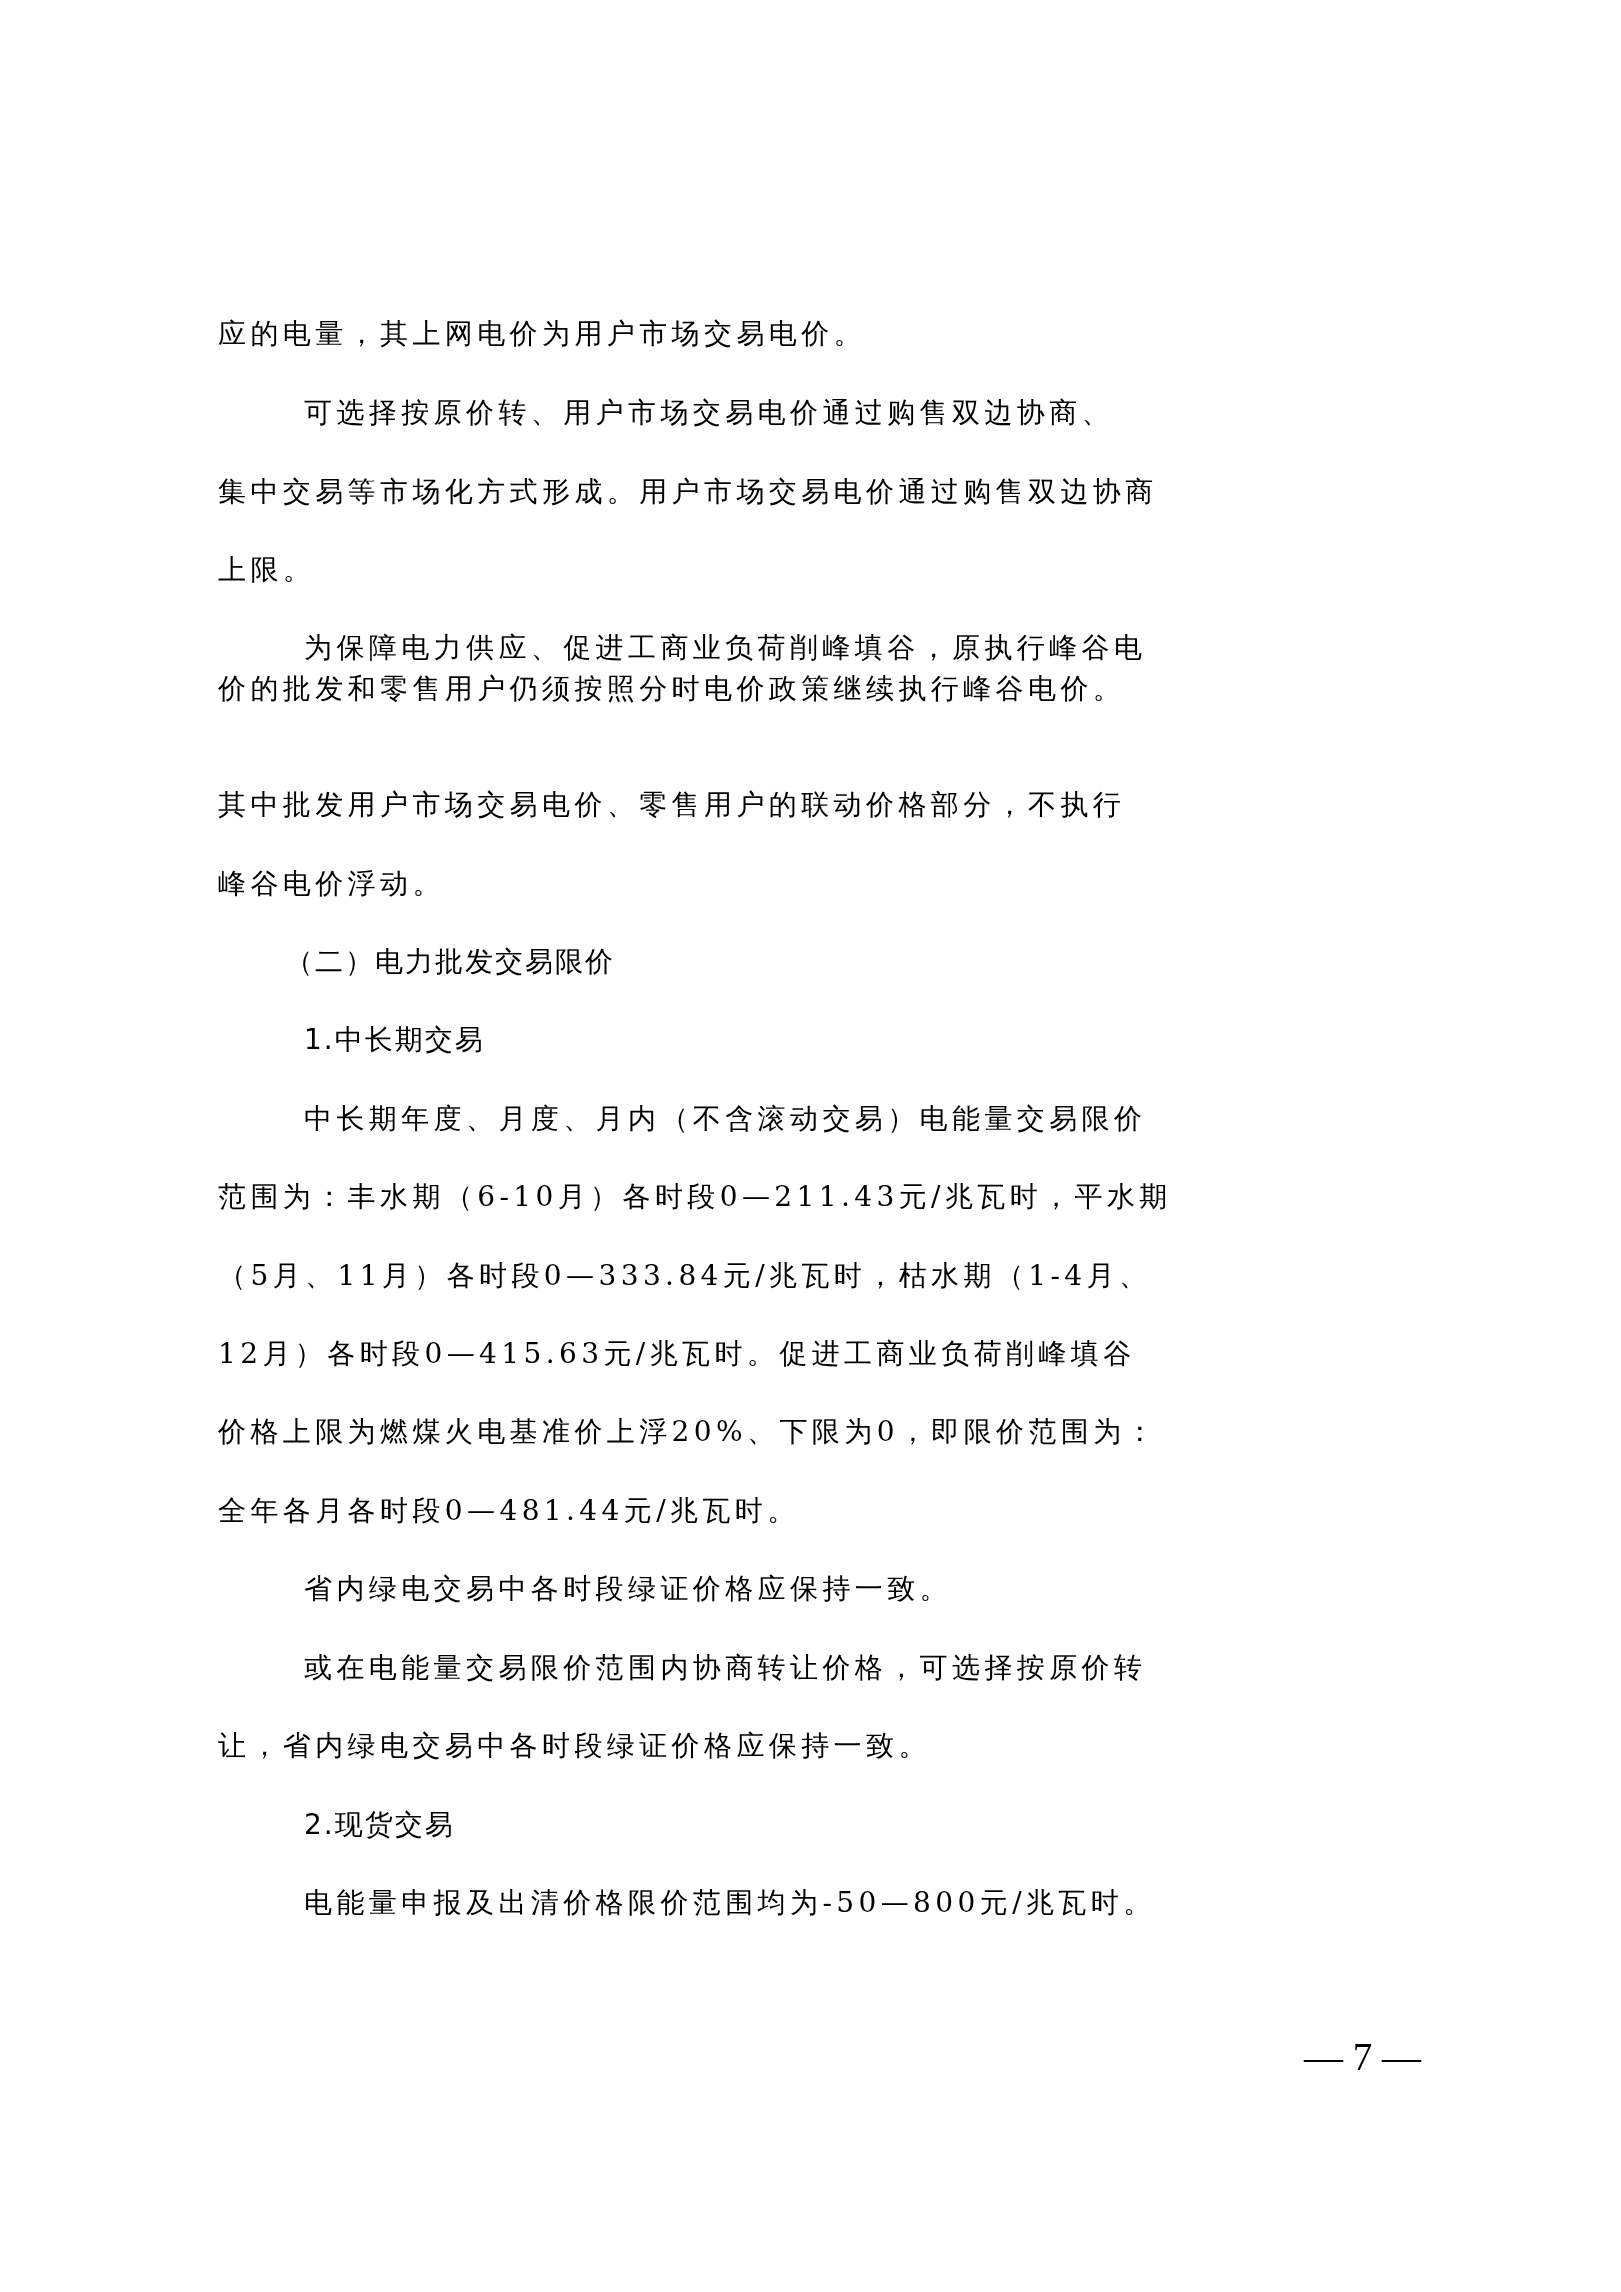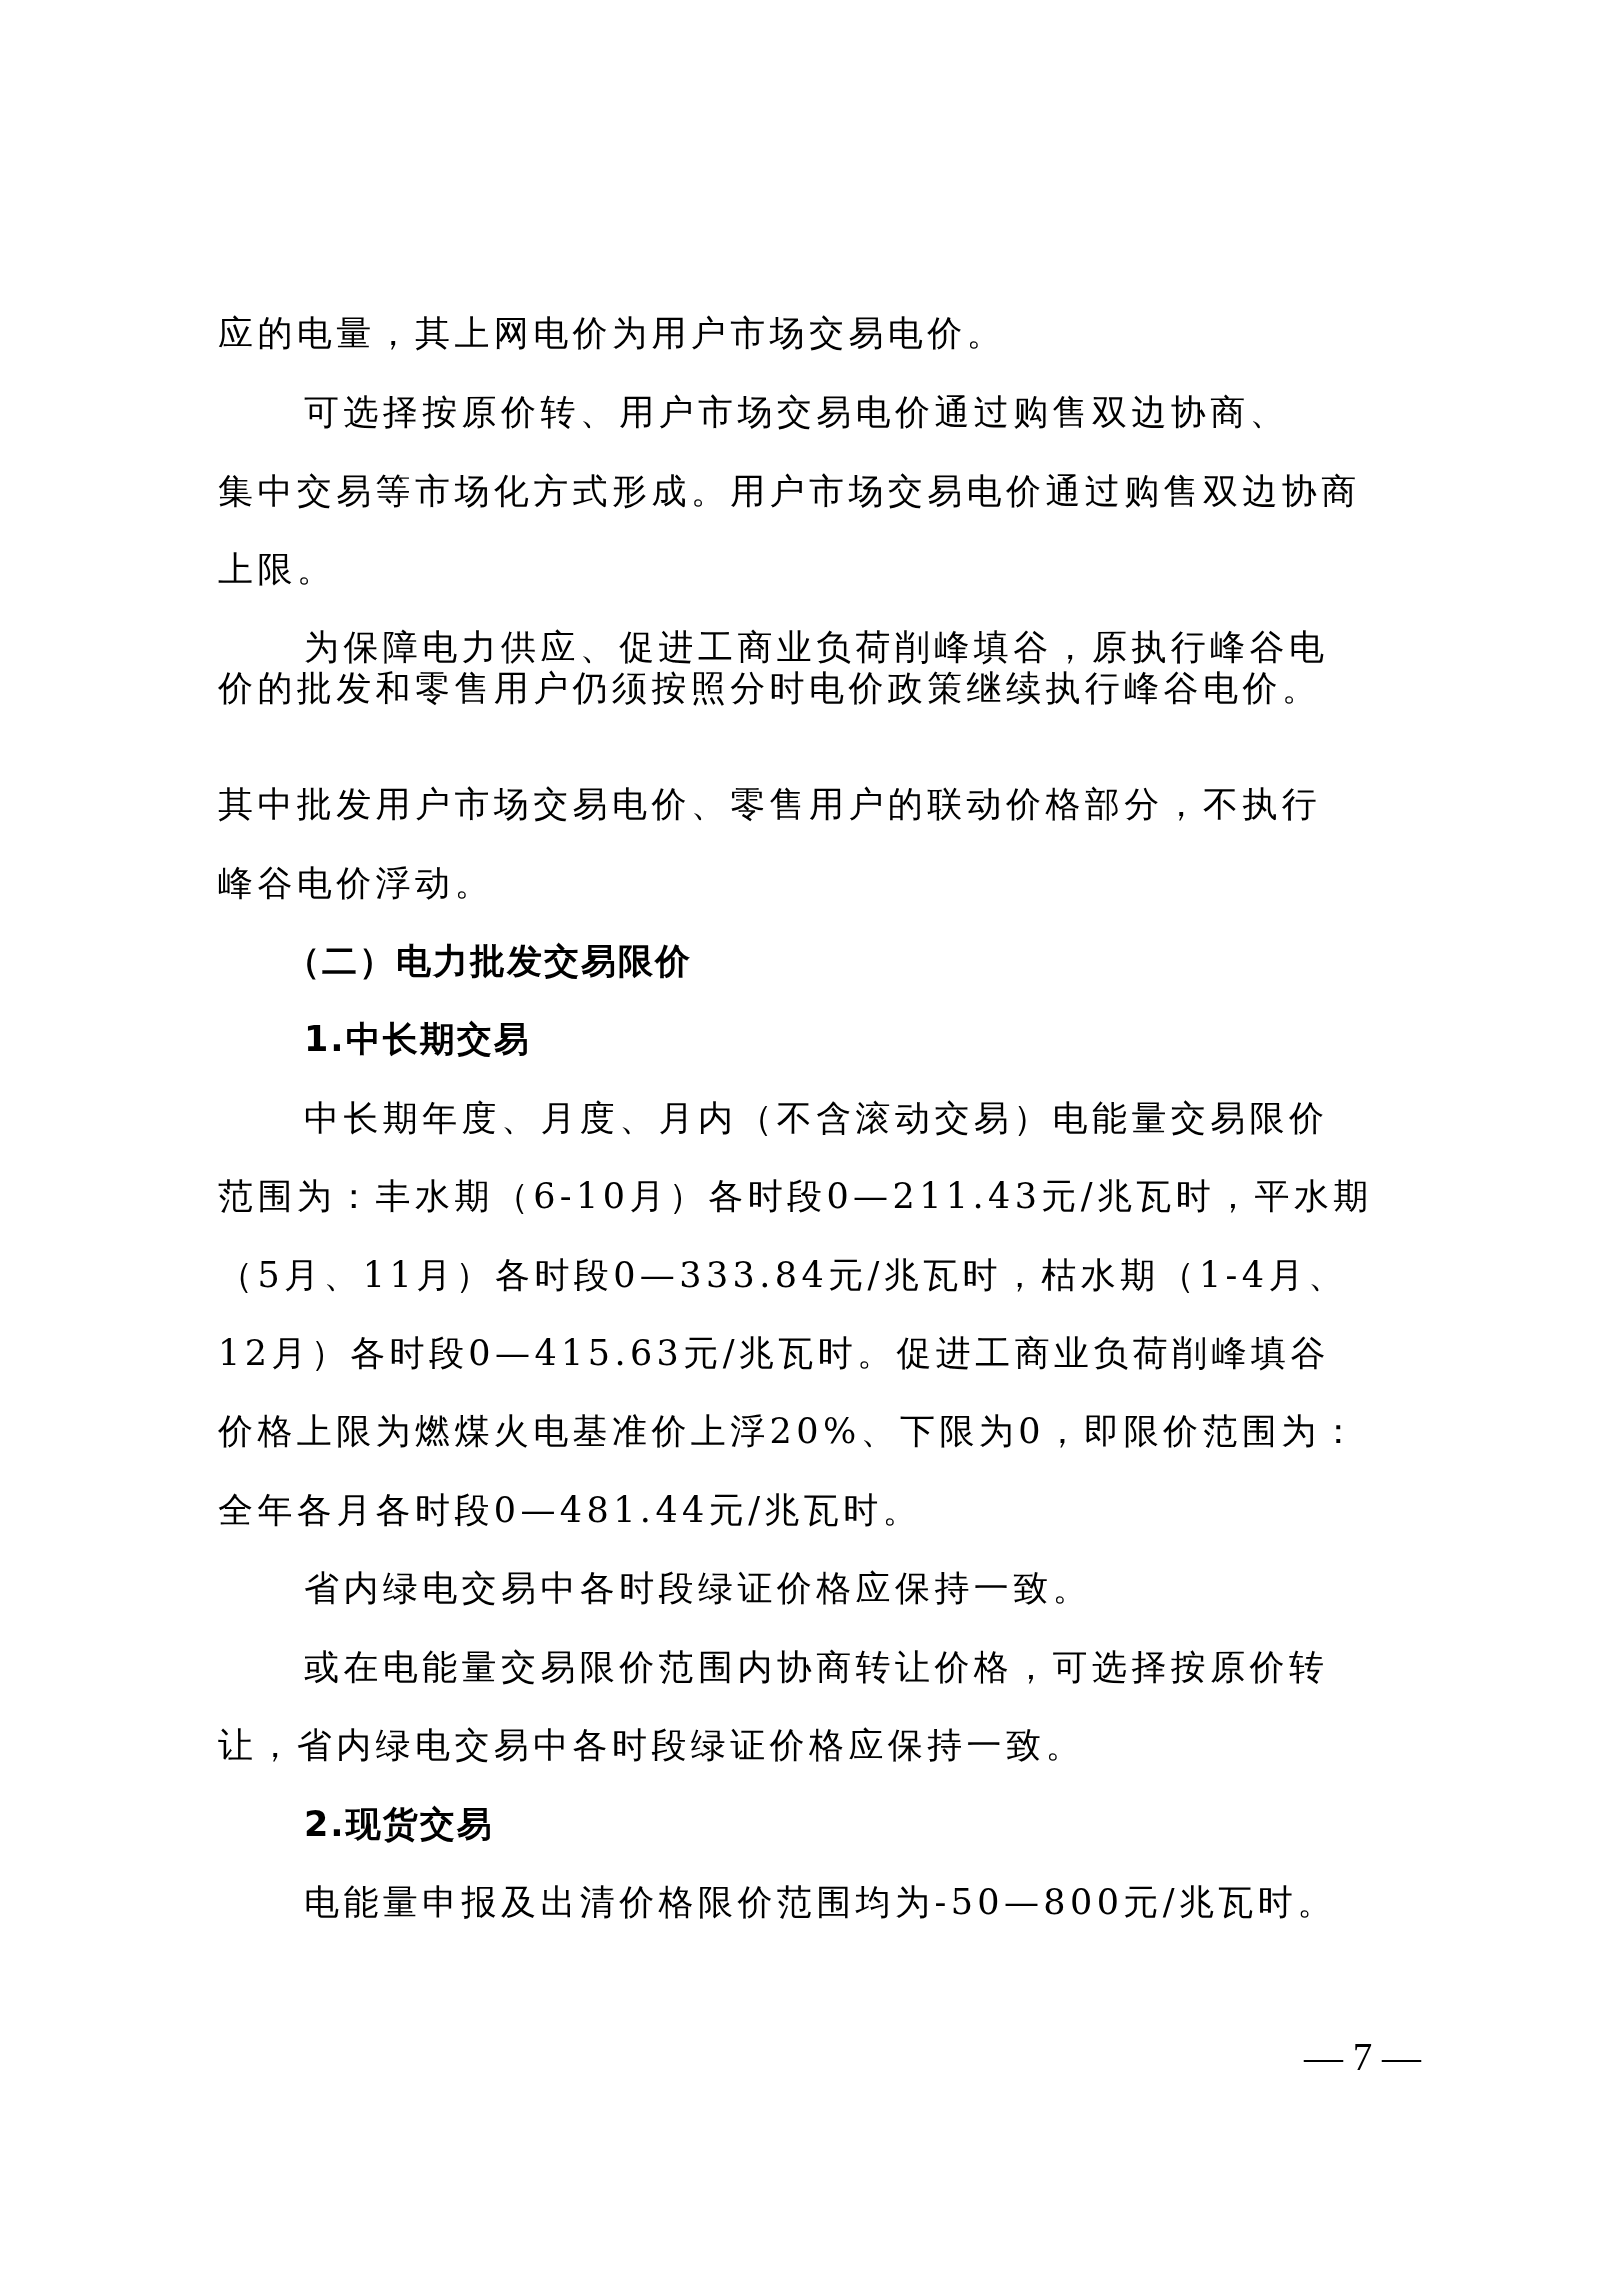--- a/index.html
+++ b/index.html
@@ -1,21 +1,21 @@
 <!DOCTYPE html>
 <html><head>
 <meta charset="utf-8">
 <style>
   html,body{margin:0;padding:0;background:#ffffff;}
   body{width:1621px;height:2293px;position:relative;overflow:hidden;
        font-family:"DejaVu Serif","Liberation Serif",serif;color:#000;}
   .page{position:absolute;left:218px;top:0;width:1211px;}
-  .line{position:absolute;left:0;white-space:nowrap;font-size:35px;line-height:47px;letter-spacing:4.4px;}
+  .line{position:absolute;left:0;white-space:nowrap;font-size:28px;line-height:47px;letter-spacing:4.4px;}
   .indent{left:86px;}
-  .bold{font-weight:bold;font-family:"DejaVu Sans","Liberation Sans",sans-serif;letter-spacing:2px;}
+  .bold{font-weight:normal;font-family:"DejaVu Sans","Liberation Sans",sans-serif;letter-spacing:2px;}
   .pagenum{position:absolute;left:1304px;top:2034px;font-size:39px;font-family:"Liberation Serif",serif;white-space:nowrap;}
 </style>
 </head>
 <body>
 
 <div class="page">
   <div class="line" style="top:310px">应的电量，其上网电价为用户市场交易电价。</div>
   <div class="line indent" style="top:389px">可选择按原价转、用户市场交易电价通过购售双边协商、</div>
   <div class="line" style="top:468px">集中交易等市场化方式形成。用户市场交易电价通过购售双边协商</div>
   <div class="line" style="top:546px">上限。</div>

